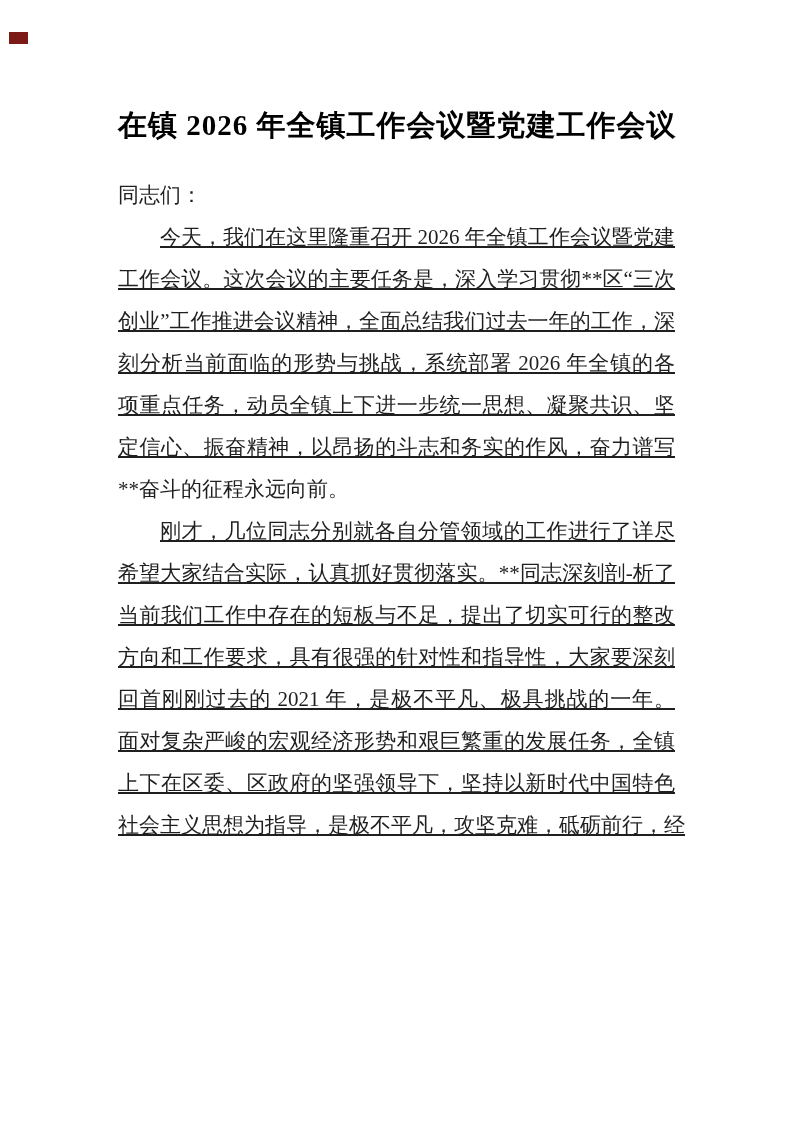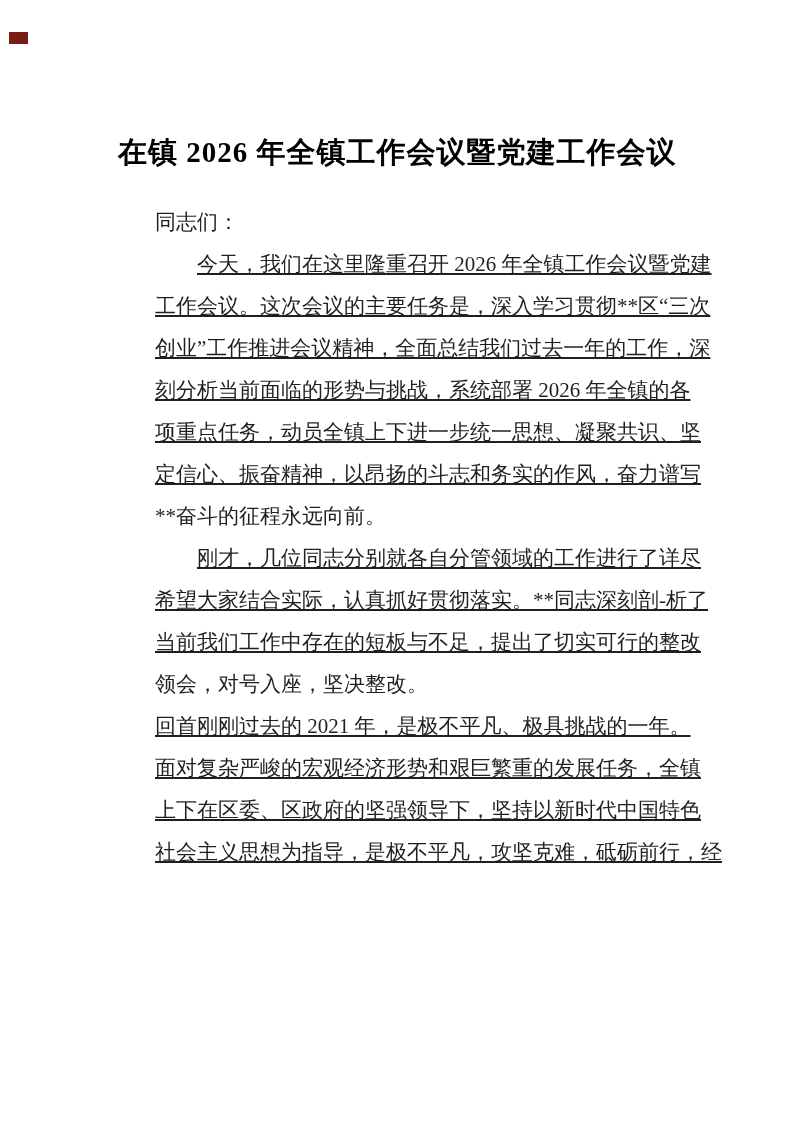--- a/index.html
+++ b/index.html
@@ -19,41 +19,40 @@
     position: absolute;
     left: 9px;
     top: 32px;
     width: 19px;
     height: 12px;
     background: #7c1a15;
   }
   .doc {
     position: absolute;
     left: 118px;
-    top: 128px;
+    top: 101px;
     width: 557px;
   }
   .title {
     margin: 0 0 24px 0;
     padding: 0;
     font-size: 29px;
     line-height: 49px;
     font-weight: 700;
     color: #000000;
     text-align: center;
     letter-spacing: 1px;
   }
   .title-line {
     display: block;
     white-space: nowrap;
   }
   .body {
     color: #1f1f1f;
     font-size: 21px;
-    margin-left: 37px;
   }
   .line {
     height: 42px;
     line-height: 42px;
     white-space: nowrap;
     text-align: left;
   }
   .line.indent {
     text-indent: 2em;
   }
@@ -78,20 +77,20 @@
         <div class="line indent fill">今天，我们在这里隆重召开 2026 年全镇工作会议暨党建</div>
         <div class="line fill">工作会议。这次会议的主要任务是，深入学习贯彻**区“三次</div>
         <div class="line fill">创业”工作推进会议精神，全面总结我们过去一年的工作，深</div>
         <div class="line fill">刻分析当前面临的形势与挑战，系统部署 2026 年全镇的各</div>
         <div class="line fill">项重点任务，动员全镇上下进一步统一思想、凝聚共识、坚</div>
         <div class="line fill">定信心、振奋精神，以昂扬的斗志和务实的作风，奋力谱写</div>
         <div class="line">**奋斗的征程永远向前。</div>
         <div class="line indent fill">刚才，几位同志分别就各自分管领域的工作进行了详尽</div>
         <div class="line fill">希望大家结合实际，认真抓好贯彻落实。**同志深刻剖-析了</div>
         <div class="line fill">当前我们工作中存在的短板与不足，提出了切实可行的整改</div>
-        <div class="line">领会，对号入座，坚决整改。</div>
+        <div class="line fill">方向和工作要求，具有很强的针对性和指导性，大家要深刻</div>
         <div class="line fill">回首刚刚过去的 2021 年，是极不平凡、极具挑战的一年。</div>
         <div class="line fill">面对复杂严峻的宏观经济形势和艰巨繁重的发展任务，全镇</div>
         <div class="line fill">上下在区委、区政府的坚强领导下，坚持以新时代中国特色</div>
         <div class="line fill">社会主义思想为指导，是极不平凡，攻坚克难，砥砺前行，经</div>
       </div>
   </div>
 </div>
 
 </body></html>

